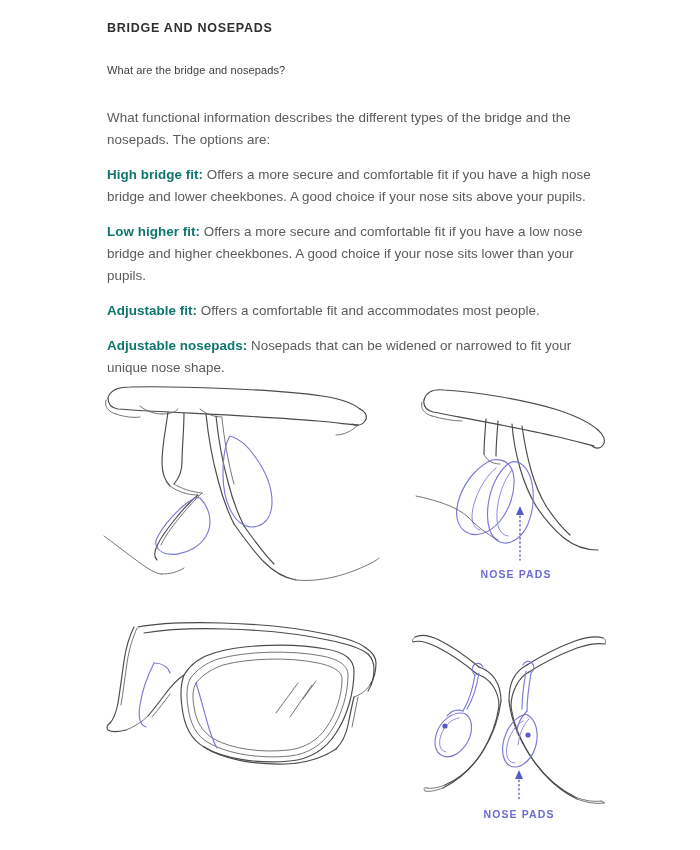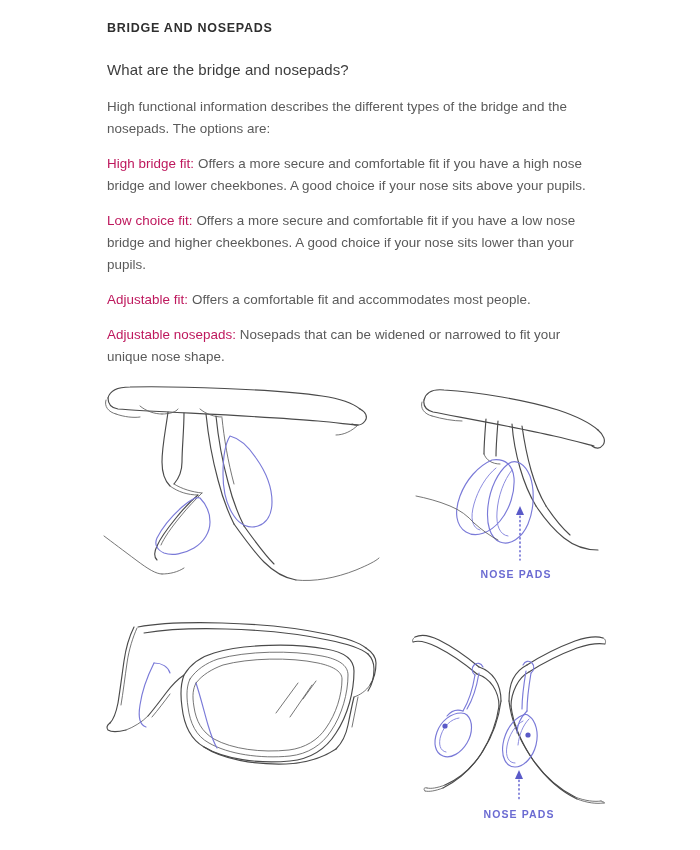--- a/index.html
+++ b/index.html
@@ -30,39 +30,39 @@
   .section-title {
     font-size: 12.5px;
     font-weight: bold;
     letter-spacing: 0.75px;
     color: #2f2f2f;
     line-height: 18px;
     margin-bottom: 22px;
   }
 
   .question {
-    font-size: 15px;
+    font-size: 11px;
     font-weight: 400;
     color: #3d3d3d;
     line-height: 22px;
-    margin-bottom: 15px;
+    margin-bottom: 26px;
     letter-spacing: 0.1px;
   }
 
   .para {
     font-size: 13.4px;
     color: #5a5a5a;
     line-height: 22px;
     margin-bottom: 13px;
     letter-spacing: 0.05px;
   }
 
   .para b {
-    color: #be185d;
-    font-weight: normal;
+    color: #0f766e;
+    font-weight: bold;
   }
 
   
   .figures {
     position: absolute;
     left: 4px;
     top: 368px;
     width: 700px;
     height: 482px;
   }
@@ -102,28 +102,28 @@
 <body>
 
 <div class="page">
 
   <div class="content">
 
     <div class="section-title">BRIDGE AND NOSEPADS</div>
 
     <div class="question">What are the bridge and nosepads?</div>
 
-    <p class="para">High functional information describes the different types of the bridge and the nosepads. The options are:</p>
+    <p class="para">What functional information describes the different types of the bridge and the nosepads. The options are:</p>
 
     <p class="para">
       <b>High bridge fit:</b><span> Offers a more secure and comfortable fit if you have a high nose bridge and lower cheekbones. A good choice if your nose sits above your pupils.</span>
     </p>
 
     <p class="para">
-      <b>Low choice fit:</b><span> Offers a more secure and comfortable fit if you have a low nose bridge and higher cheekbones. A good choice if your nose sits lower than your pupils.</span>
+      <b>Low higher fit:</b><span> Offers a more secure and comfortable fit if you have a low nose bridge and higher cheekbones. A good choice if your nose sits lower than your pupils.</span>
     </p>
 
     <p class="para">
       <b>Adjustable fit:</b><span> Offers a comfortable fit and accommodates most people.</span>
     </p>
 
     <p class="para">
       <b>Adjustable nosepads:</b><span> Nosepads that can be widened or narrowed to fit your unique nose shape.</span>
     </p>
 

